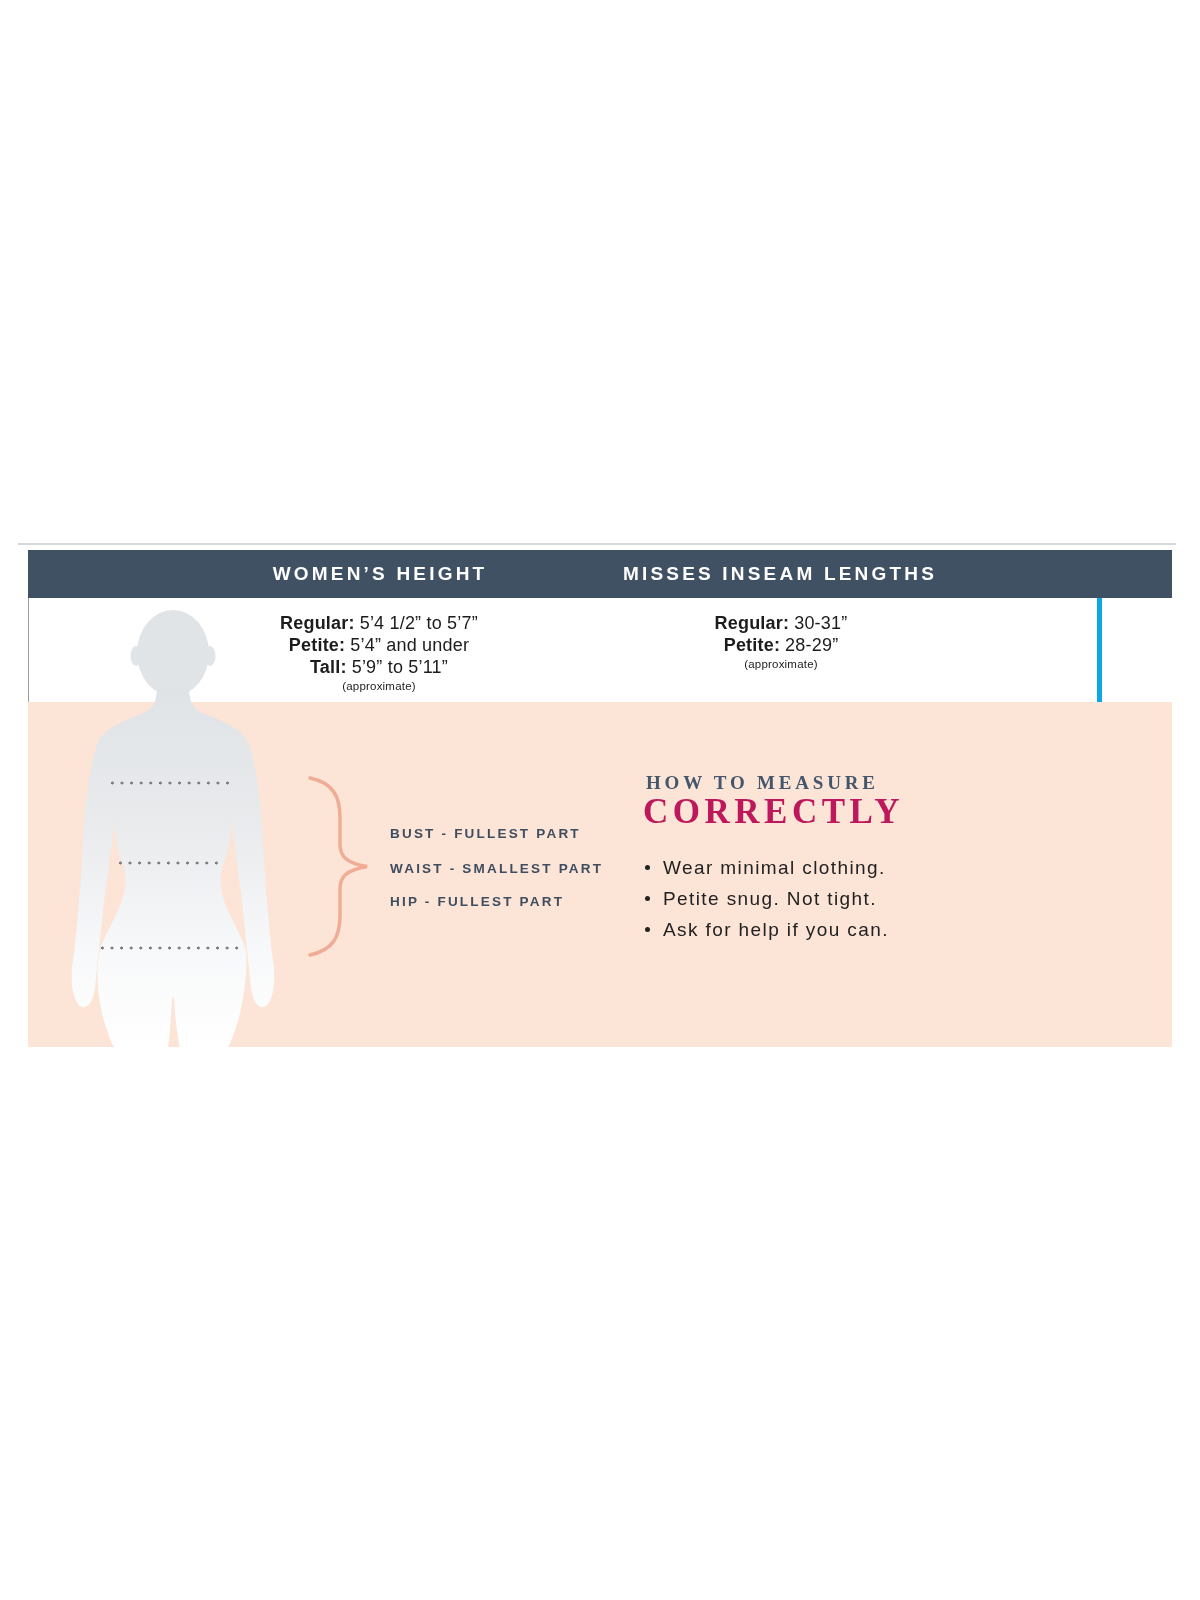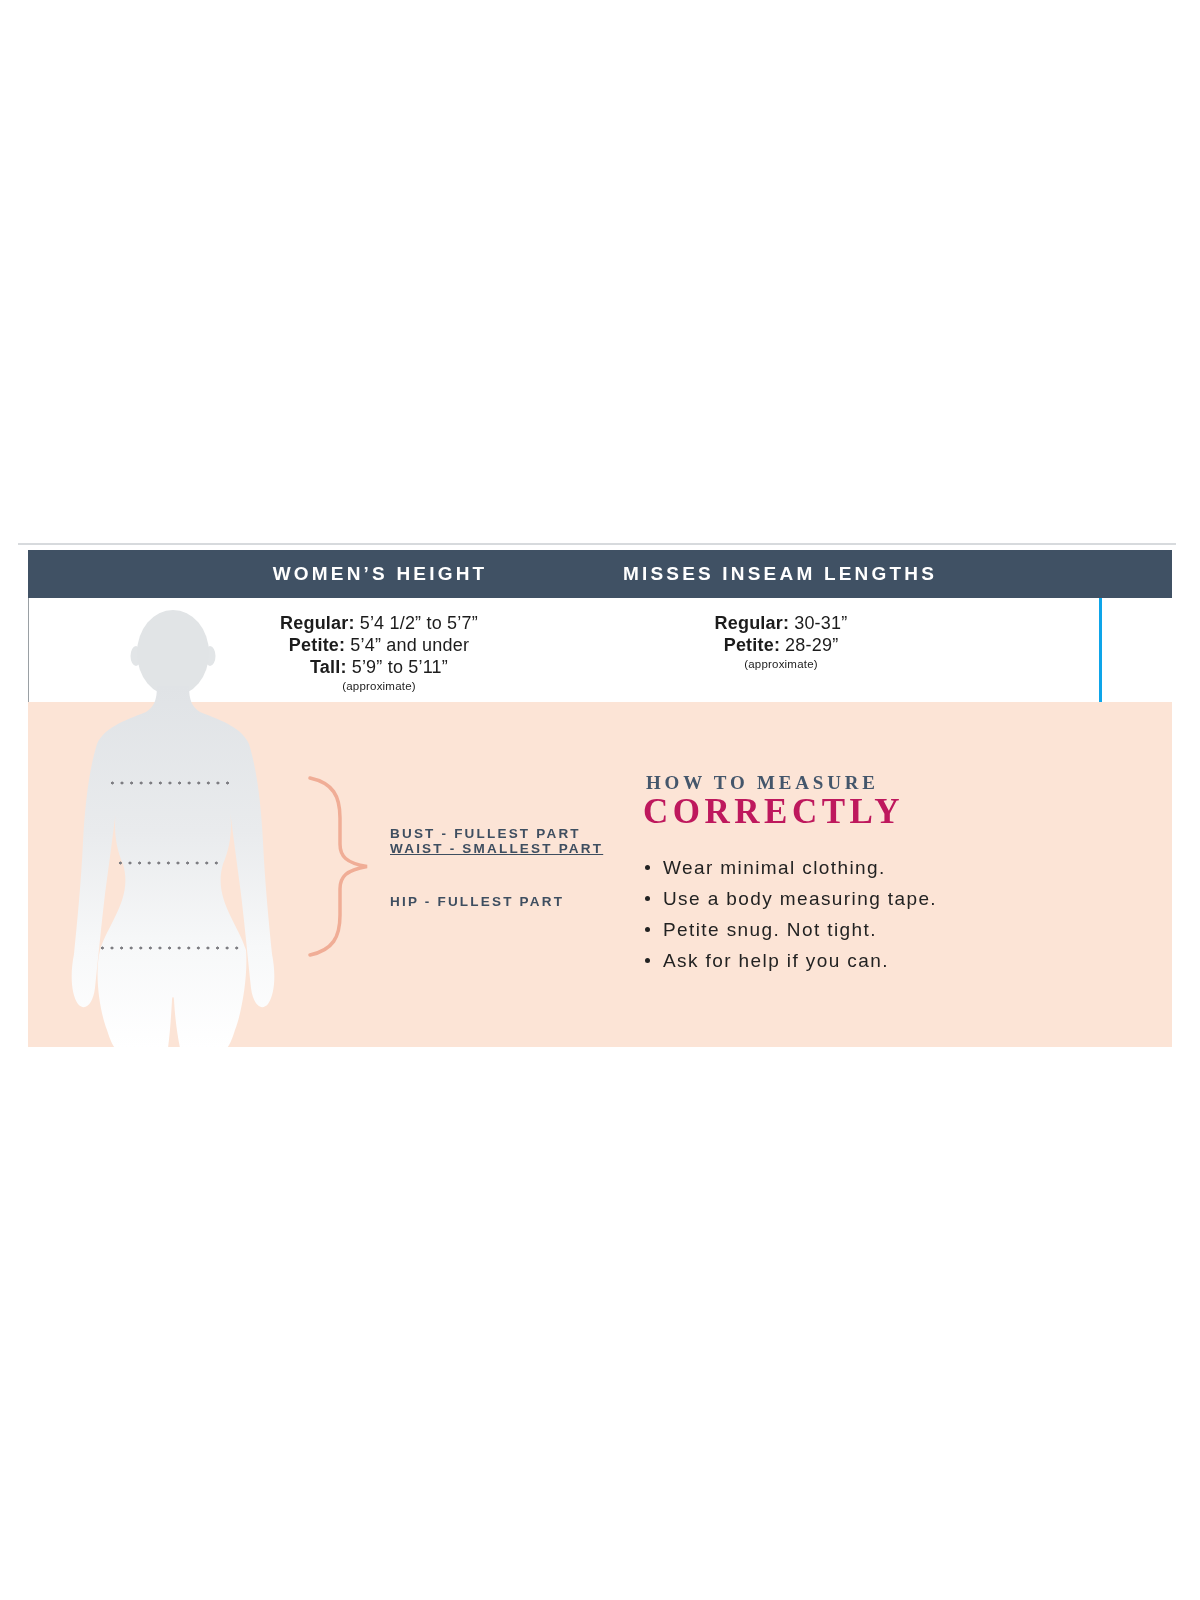--- a/index.html
+++ b/index.html
@@ -16,21 +16,21 @@
     position:absolute;top:50%;transform:translateY(-50%);
     color:#ffffff;font-weight:700;font-size:19px;letter-spacing:3.2px;
     text-align:center;white-space:nowrap;
   }
   .bar-title.left{left:152px;width:400px;}
   .bar-title.right{left:552px;width:400px;}
 
   
   .info-band{
     position:absolute;left:28px;top:598px;width:1074px;height:104px;background:#ffffff;
-    border-left:1px solid #9aa0a4;border-right:3px solid #0ea5e9;box-sizing:border-box;
+    border-left:1px solid #9aa0a4;border-right:5px solid #0ea5e9;box-sizing:border-box;
   }
   .info-col{position:absolute;top:14px;text-align:center;color:#1c1c1c;}
   .info-col.left{left:100px;width:500px;}
   .info-col.right{left:502px;width:500px;}
   .irow{font-size:18px;line-height:22px;letter-spacing:0.2px;white-space:nowrap;}
   .ilbl{font-weight:700;margin-right:5px;}
   .inote{font-size:11.5px;line-height:15px;margin-top:1px;letter-spacing:0.2px;}
 
   
   .pink-band{position:absolute;left:28px;top:702px;width:1144px;height:345px;background:#fce4d6;}
@@ -48,21 +48,21 @@
   .dots.hip{left:100px;top:946px;width:143px;}
 
   
   .brace{position:absolute;left:303px;top:776px;width:72px;height:181px;}
 
   
   .mlabel{
     position:absolute;left:390px;color:#3e4e60;font-size:13.5px;font-weight:700;
     letter-spacing:2.2px;white-space:nowrap;text-align:center;
   }
-  .mlabel.l1{top:826px;} .mlabel.l2{top:841px;text-decoration:underline;} .mlabel.l3{top:894px;}
+  .mlabel.l1{top:826px;} .mlabel.l2{top:861px;} .mlabel.l3{top:894px;}
 
   
   .howto-t1{
     position:absolute;left:646px;top:772px;color:#44566b;
     font-family:"Liberation Serif",serif;font-size:19px;font-weight:700;letter-spacing:3.8px;white-space:nowrap;
   }
   .howto-t2{
     position:absolute;left:643px;top:792px;color:#be185d;
     font-family:"Liberation Serif",serif;font-size:35px;font-weight:700;letter-spacing:4.5px;white-space:nowrap;
   }
@@ -170,24 +170,20 @@
   <div class="howto-t1">HOW TO MEASURE</div>
   <div class="howto-t2">CORRECTLY</div>
 
   <div class="bullets">
     <div class="bullet-item">
       <span class="bullet-dot"></span>
       <span class="bullet-text">Wear minimal clothing.</span>
     </div>
     <div class="bullet-item">
       <span class="bullet-dot"></span>
-      <span class="bullet-text">Use a body measuring tape.</span>
-    </div>
-    <div class="bullet-item">
-      <span class="bullet-dot"></span>
       <span class="bullet-text">Petite snug. Not tight.</span>
     </div>
     <div class="bullet-item">
       <span class="bullet-dot"></span>
       <span class="bullet-text">Ask for help if you can.</span>
     </div>
   </div>
 
 </div>
 

